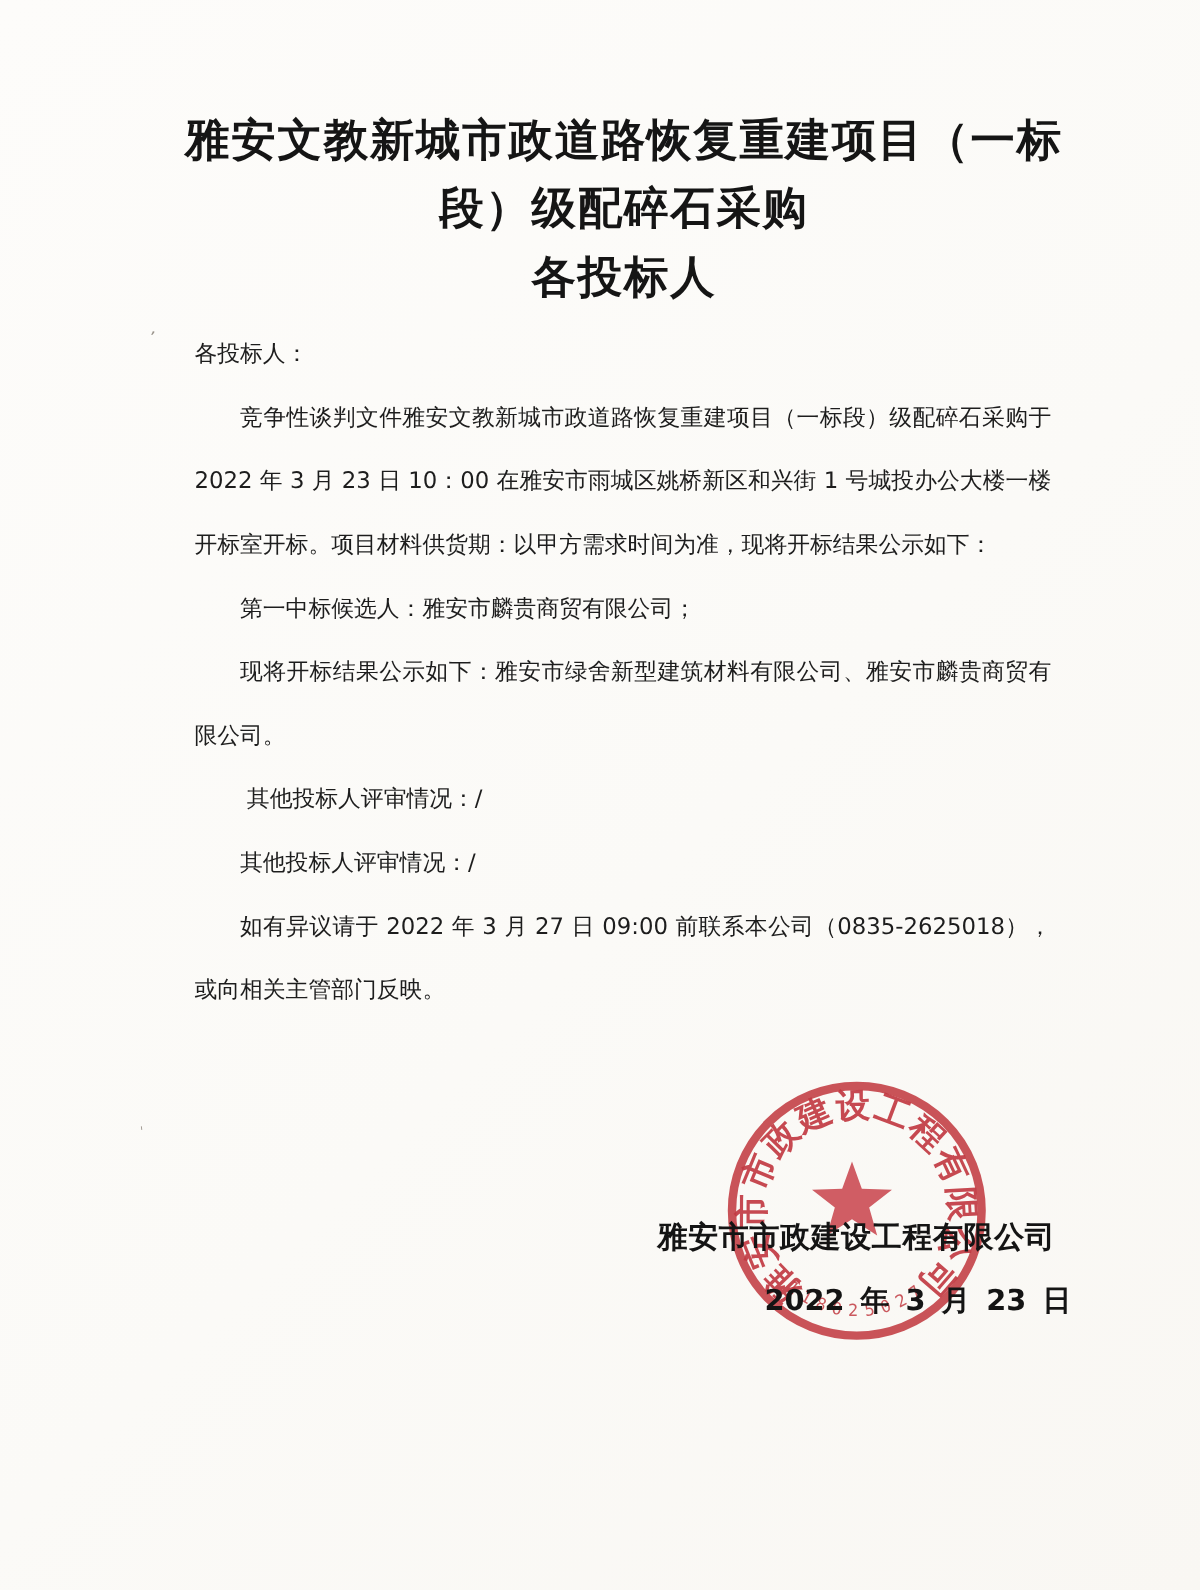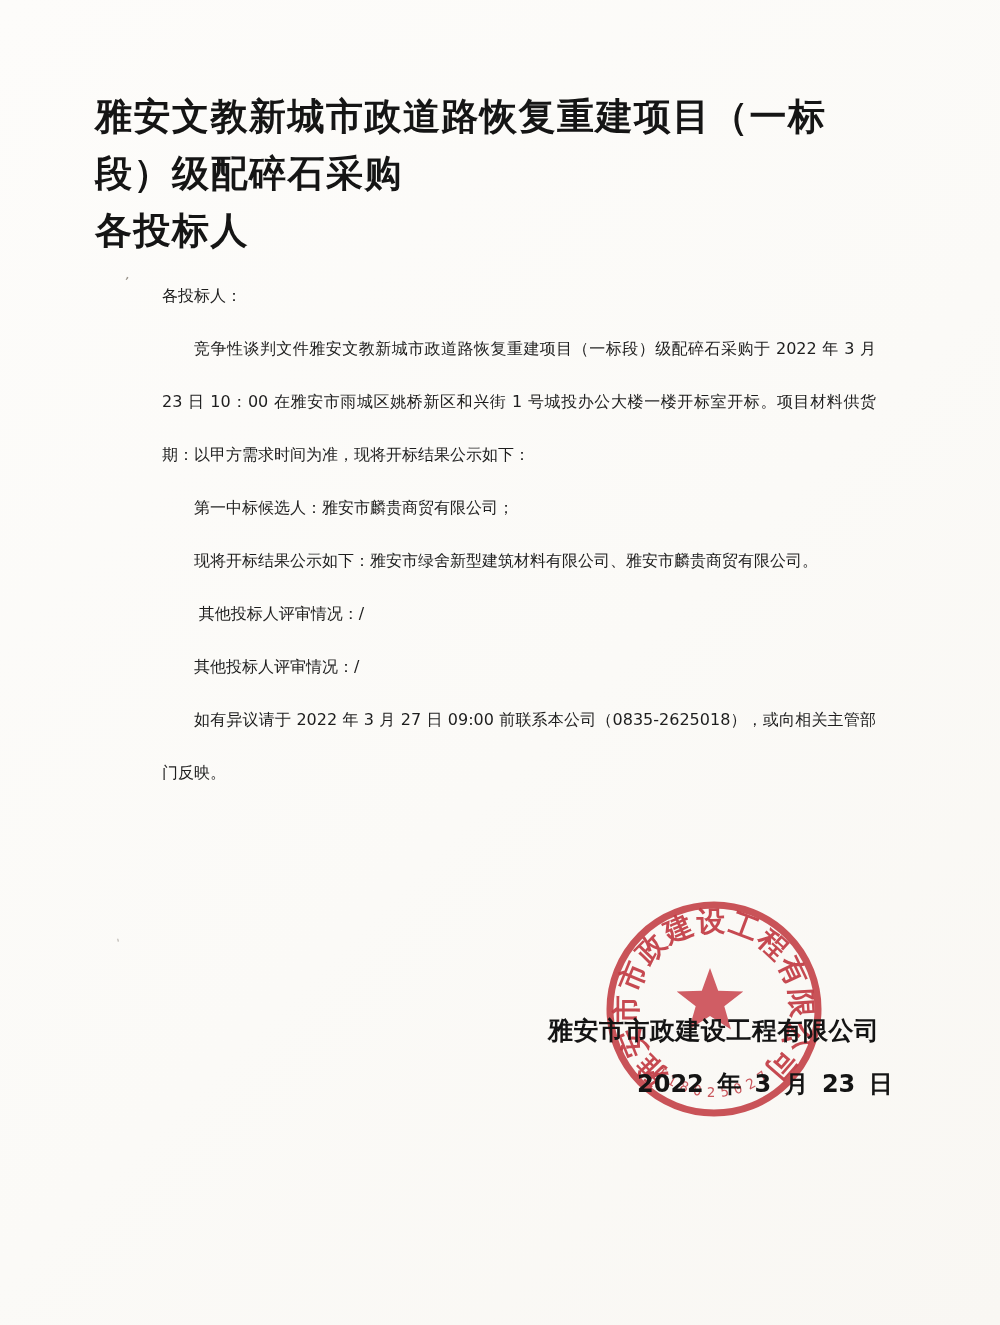--- a/index.html
+++ b/index.html
@@ -8,32 +8,32 @@
     width:1000px;height:1325px;
     margin:0 auto;
     background:linear-gradient(135deg,#fdfcfa 0%,#fbfaf7 55%,#f9f7f3 100%);
     font-family:"DejaVu Sans","Liberation Sans",sans-serif;
     color:#1d1d1d;
     overflow:hidden;
   }
   .title{
     position:absolute;
     top:63px;left:95px;width:850px;
-    text-align:left;
+    text-align:center;
     font-size:37px;
     line-height:57px;
     font-weight:700;
     letter-spacing:1.5px;
     color:#151515;
   }
   .title-line{display:block;}
   .body-text{
     position:absolute;
     top:269px;left:162px;width:714px;
-    font-size:16px;
+    font-size:19px;
     line-height:53px;
     text-align:justify;
     color:#1d1d1d;
   }
   .body-text p{margin:0;}
   .indent{text-indent:2em;}
   .indent-wide{text-indent:2.3em;}
   .signature-company{
     position:absolute;
     top:1014px;left:548px;

